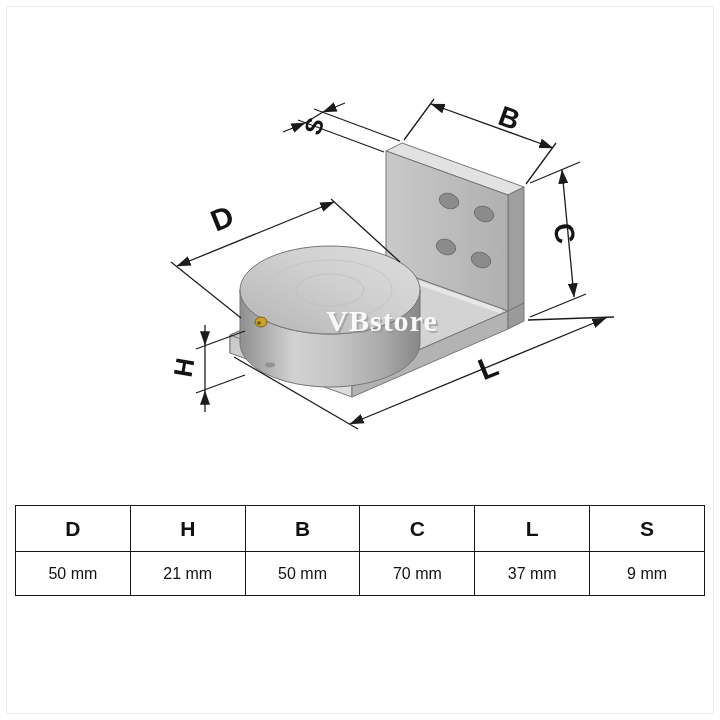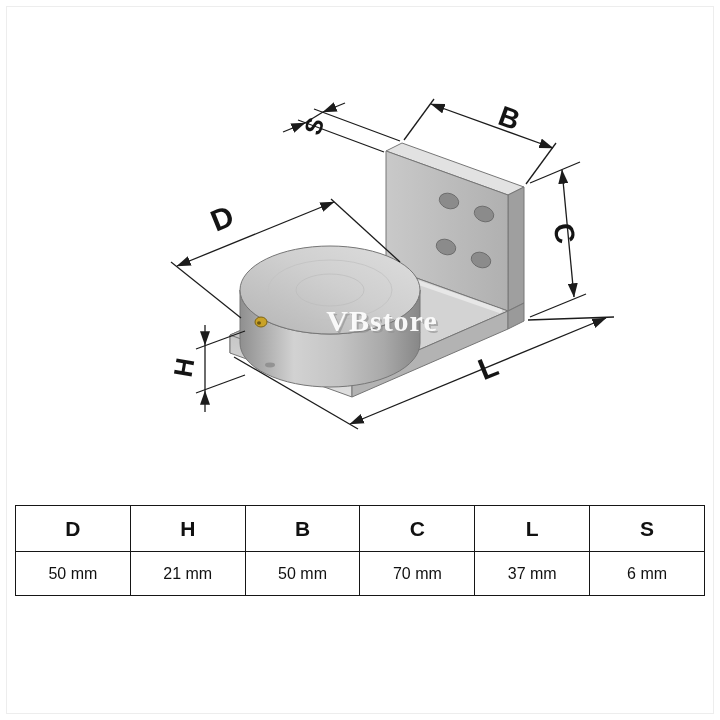--- a/index.html
+++ b/index.html
@@ -143,16 +143,16 @@
       <th>S</th>
     </tr>
   </thead>
   <tbody>
     <tr>
       <td>50 mm</td>
       <td>21 mm</td>
       <td>50 mm</td>
       <td>70 mm</td>
       <td>37 mm</td>
-      <td>6 mm</td>
+      <td>9 mm</td>
     </tr>
   </tbody>
 </table>
 
 </body></html>

